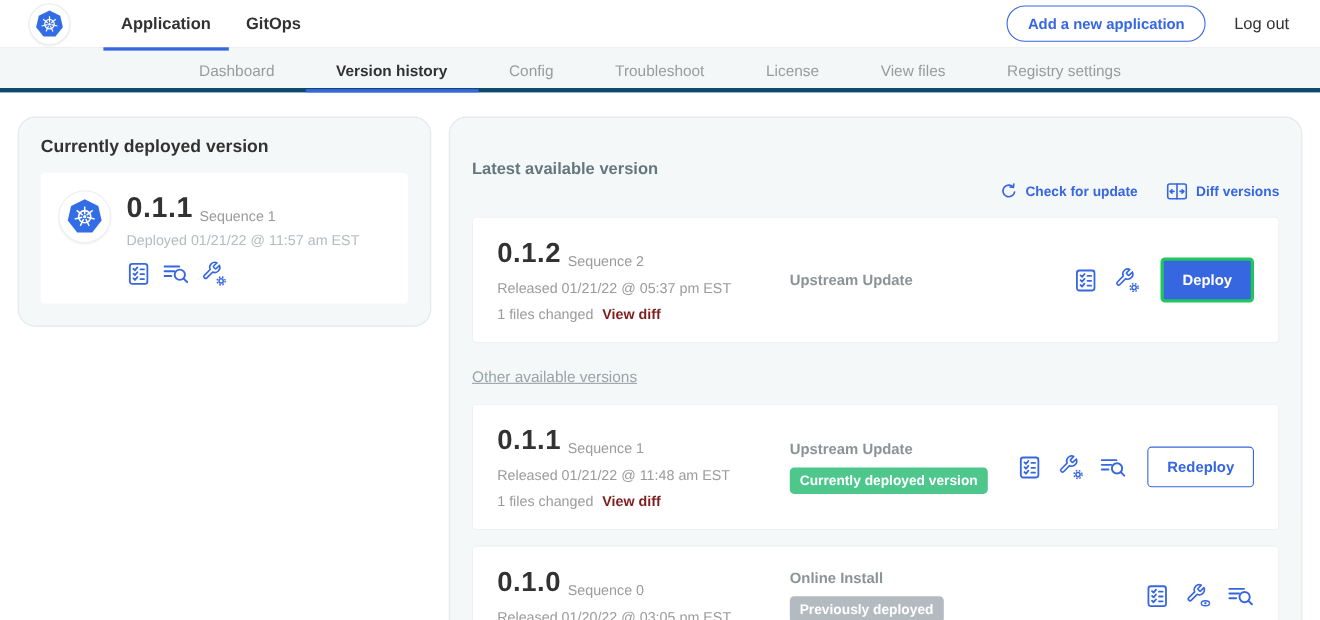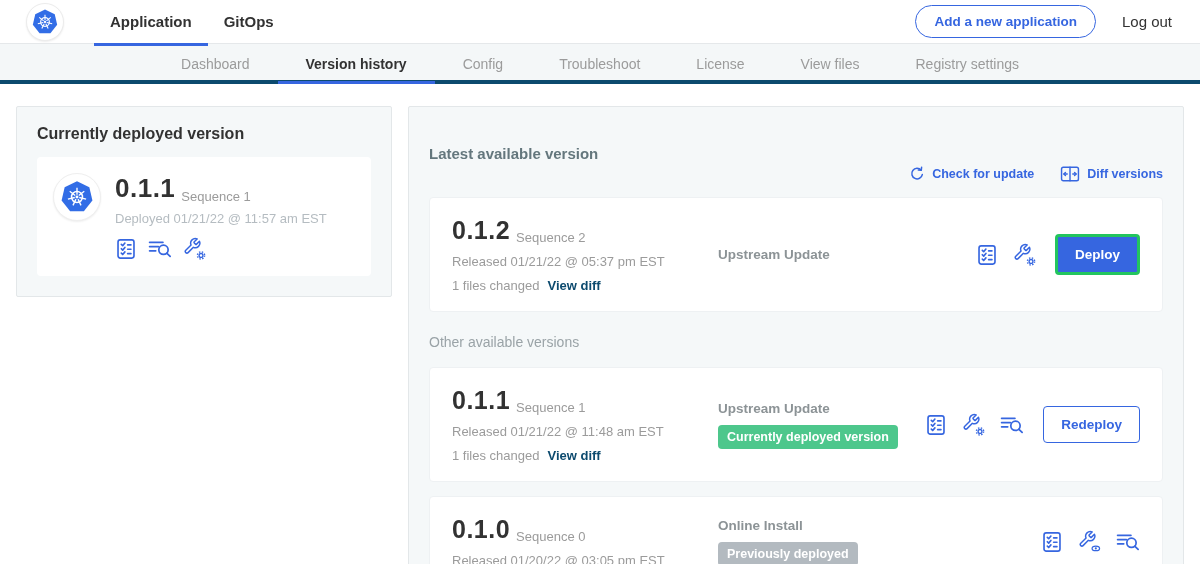--- a/index.html
+++ b/index.html
@@ -25,21 +25,21 @@
 
   
   .subnav { height:40px; background:#f4f7f8; border-bottom:4px solid #0c4a6e;
     display:flex; justify-content:center; }
   .subnav-item { height:40px; display:flex; align-items:center; padding:2px 28px 0;
     font-size:14px; color:#9b9b9b; cursor:pointer; border-bottom:3px solid transparent; }
   .subnav-item.active { color:#323232; font-weight:700; border-bottom-color:#3666e0; }
 
   
   .main { display:flex; gap:16px; padding:22px 16px 0; align-items:flex-start; }
-  .panel { background:#f5f8f9; border:1px solid #e3e7e9; border-radius:2px; }
+  .panel { background:#f5f8f9; border:1px solid #e3e7e9; border-radius:16px; }
 
   
   .deployed-card { width:376px; padding:18px 20px 20px; }
   .deployed-card h2 { font-size:16px; font-weight:700; color:#323232; margin-bottom:14px; }
   .deployed-inner { background:#fff; border-radius:4px; padding:16px; display:flex; gap:14px; }
   .k8s-badge { width:48px; height:48px; border-radius:50%; background:#fff; flex:0 0 auto;
     border:1px solid #efefef; box-shadow:0 1px 2px rgba(0,0,0,.07);
     display:flex; align-items:center; justify-content:center; }
   .ver-line { display:flex; align-items:flex-end; gap:6px; }
   .ver-big { font-size:26px; font-weight:800; color:#323232; letter-spacing:.5px; }
@@ -50,28 +50,28 @@
   .icon { color:#3666e0; display:inline-block; cursor:pointer; }
   .icon svg { display:block; }
 
   
   .versions-panel { flex:1; padding:16px 20px 4px; }
   .vp-header { display:flex; align-items:center; }
   .vp-title { font-size:15px; font-weight:600; color:#64777d; }
   .vp-actions { margin-left:auto; display:flex; align-items:center; gap:26px;margin-top:42px; }
   .vp-link { display:flex; align-items:center; gap:7px; color:#3666e0;
     font-size:12.5px; font-weight:700; cursor:pointer; text-decoration:none; }
-  .other-title { font-size:14px; font-weight:500; color:#9aa3a7; margin:22px 0 17px; }
+  .other-title { font-size:14px; font-weight:500; color:#9aa3a7; margin:22px 0 17px;text-decoration:underline; }
 
   .vrow { background:#fff; border-radius:4px; border:1px solid #eef1f3; margin-top:14px;
     padding:18px 22px; display:flex; align-items:center; }
   .vrow-info { width:250px; flex:0 0 auto; }
   .released { font-size:13px; color:#9b9b9b; margin-top:9px; }
   .files-line { font-size:13px; color:#9b9b9b; margin-top:9px; display:flex; gap:8px; }
-  .view-diff { color:#0c4a6e; font-weight:700; cursor:pointer; text-decoration:none; }
+  .view-diff { color:#7f1d1d; font-weight:700; cursor:pointer; text-decoration:none; }
   .vrow-mid { flex:1; padding-left:16px; align-self:center; }
   .source { font-size:13.5px; font-weight:600; color:#8c9396; }
   .badge { display:inline-block; margin-top:9px; border-radius:4px; padding:5px 9px;
     color:#fff; font-size:12.5px; font-weight:700; }
   .badge-green { background:#4dc78c; }
   .badge-gray  { background:#b3bac0; }
   .vrow-actions { display:flex; align-items:center; gap:15px; flex:0 0 auto; }
   .btn { font-family:inherit; font-size:13.5px; font-weight:700; border-radius:4px;
     padding:10px 17px; cursor:pointer; margin-left:4px; }
   .btn-solid { background:#3666e0; border:3px solid #22c55e; color:#fff; }

